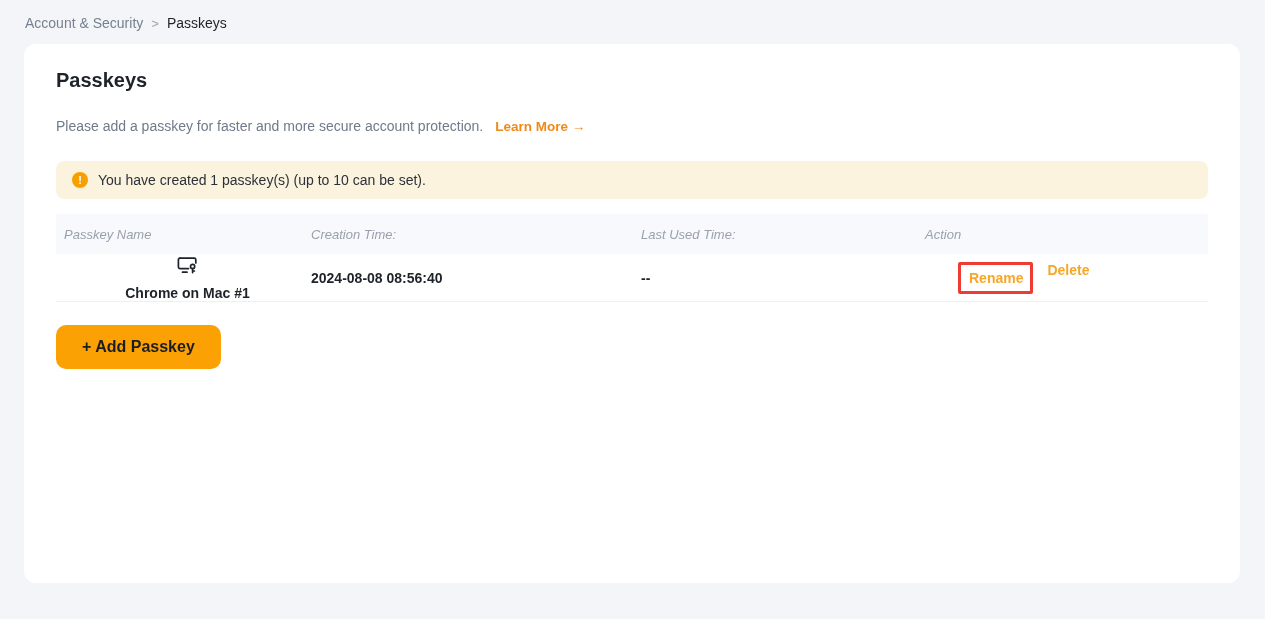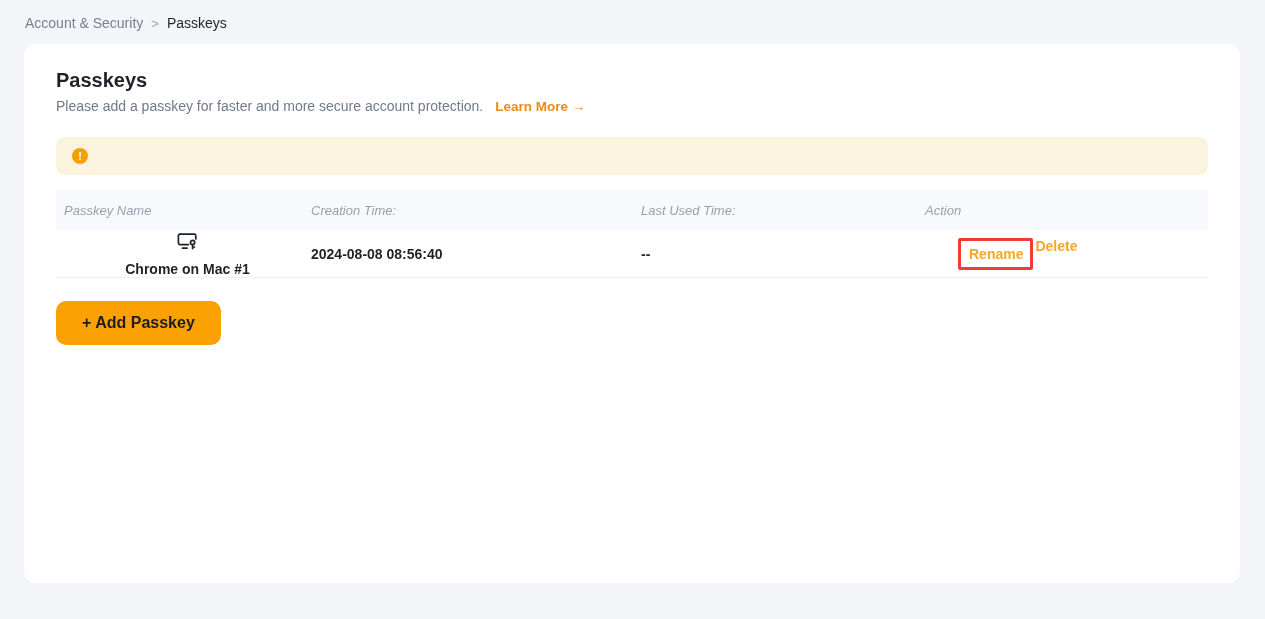--- a/index.html
+++ b/index.html
@@ -30,23 +30,23 @@
     border-radius: 12px;
     padding: 22px 32px 0 32px;
   }
   .page-title {
     font-size: 20px;
     font-weight: 700;
     line-height: 28px;
     color: #1E2329;
   }
   .page-desc {
-    margin-top: 4px;
-    font-size: 14px;
-    line-height: 16px;
+    margin-top: 20px;
+    font-size: 14px;
+    line-height: 24px;
     color: #707A8A;
   }
   .learn-more {
     margin-left: 8px;
     color: #EE8A1A;
     font-weight: 700;
     font-size: 13.5px;
     cursor: pointer;
     text-decoration: none;
   }
@@ -121,21 +121,21 @@
     text-decoration: none;
     white-space: nowrap;
   }
   .rename-highlight {
     border: 3px solid #EE3B33;
     border-radius: 2px;
     padding: 5px 7px 5px 8px;
     display: inline-flex;
     align-items: center;
   }
-  .delete-link { margin-left: 2px; }
+  .delete-link { margin-left: 14px; }
 
   
   .add-btn {
     margin-top: 23px;
     display: inline-flex;
     align-items: center;
     justify-content: center;
     background: #FCA104;
     color: #1A1D21;
     font-family: "Liberation Sans", "DejaVu Sans", sans-serif;
@@ -163,20 +163,21 @@
   <div class="page-title">Passkeys</div>
 
   <div class="page-desc">
     <span>Please add a passkey for faster and more secure account protection.</span>
     <a class="learn-more">Learn More →</a>
   </div>
 
   
   <div class="banner">
     <span class="banner-icon">!</span>
+    <span>You have created 1 passkey(s) (up to 10 can be set).</span>
   </div>
 
   
   <div class="table">
     <div class="thead">
       <div class="col-name">Passkey Name</div>
       <div class="col-create">Creation Time:</div>
       <div class="col-used">Last Used Time:</div>
       <div class="col-action">Action</div>
     </div>

